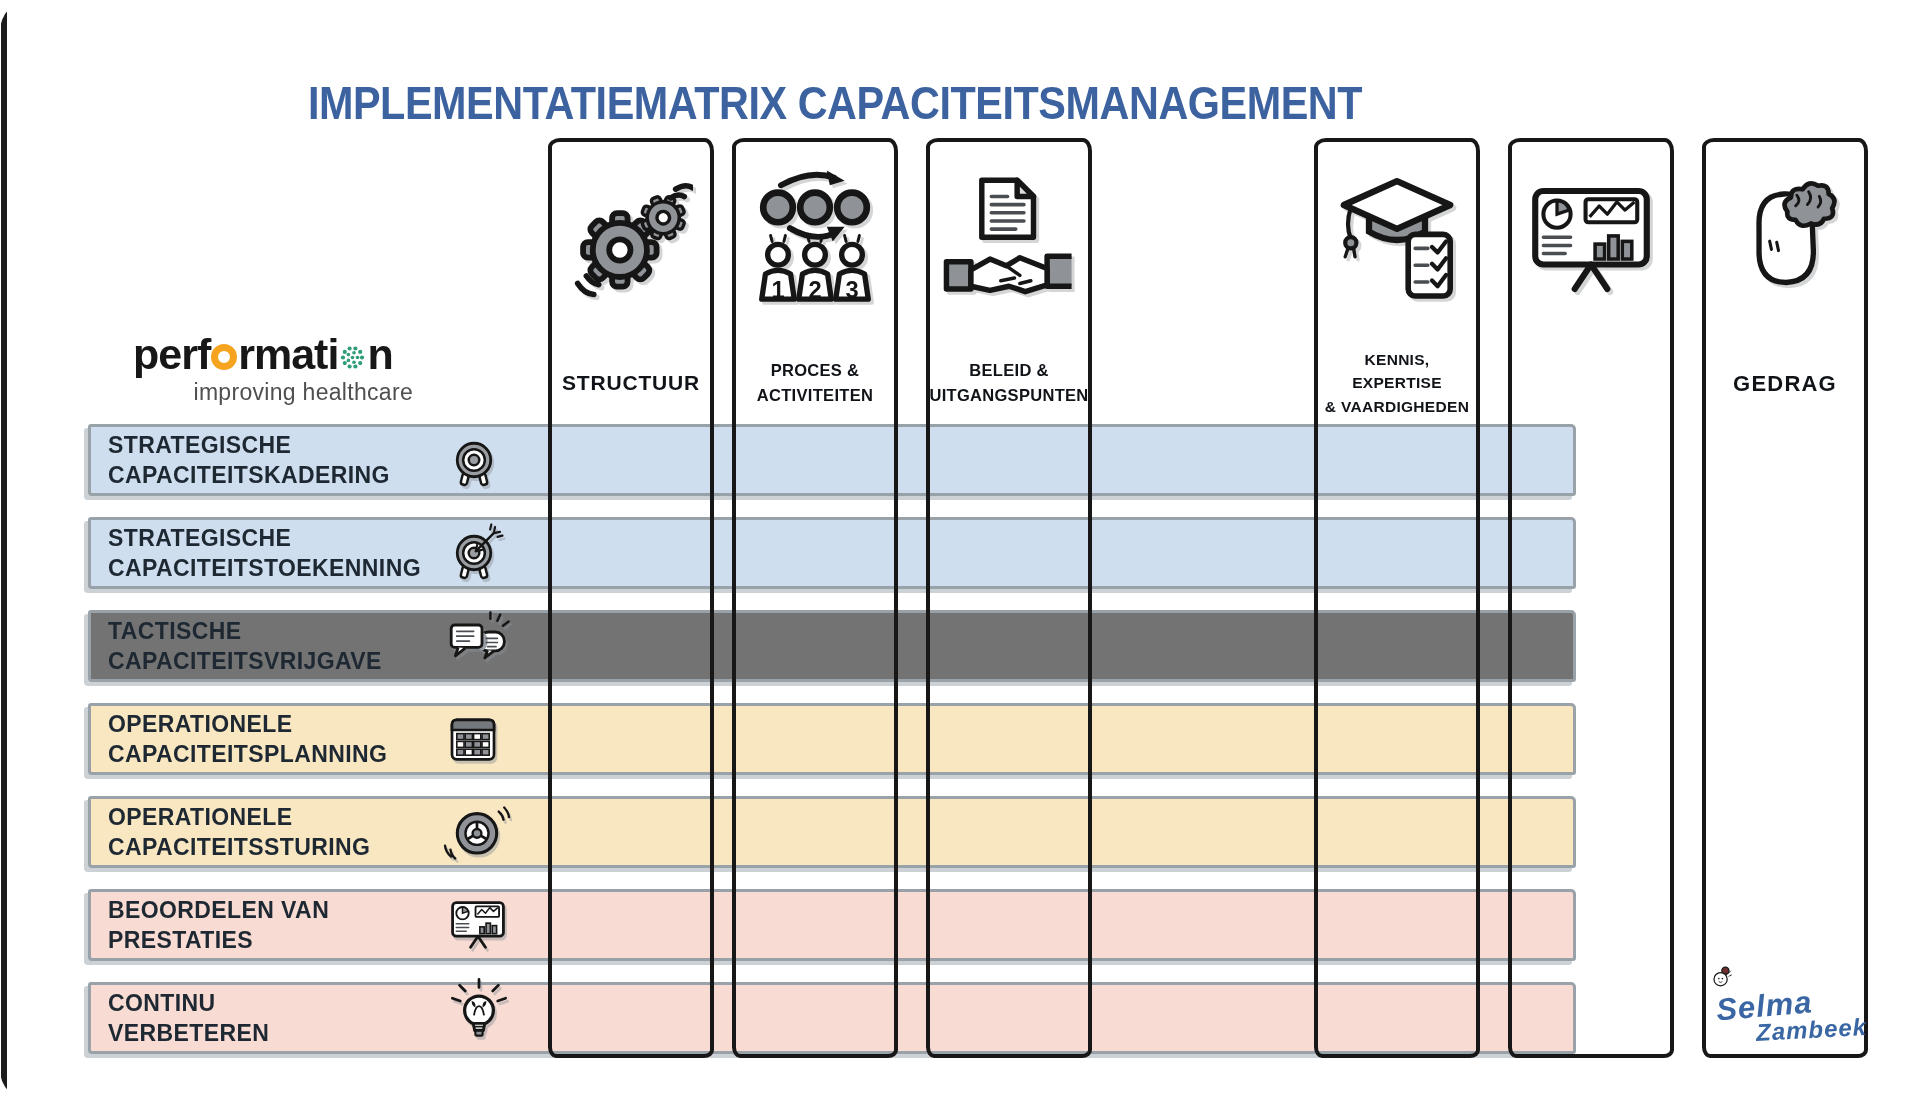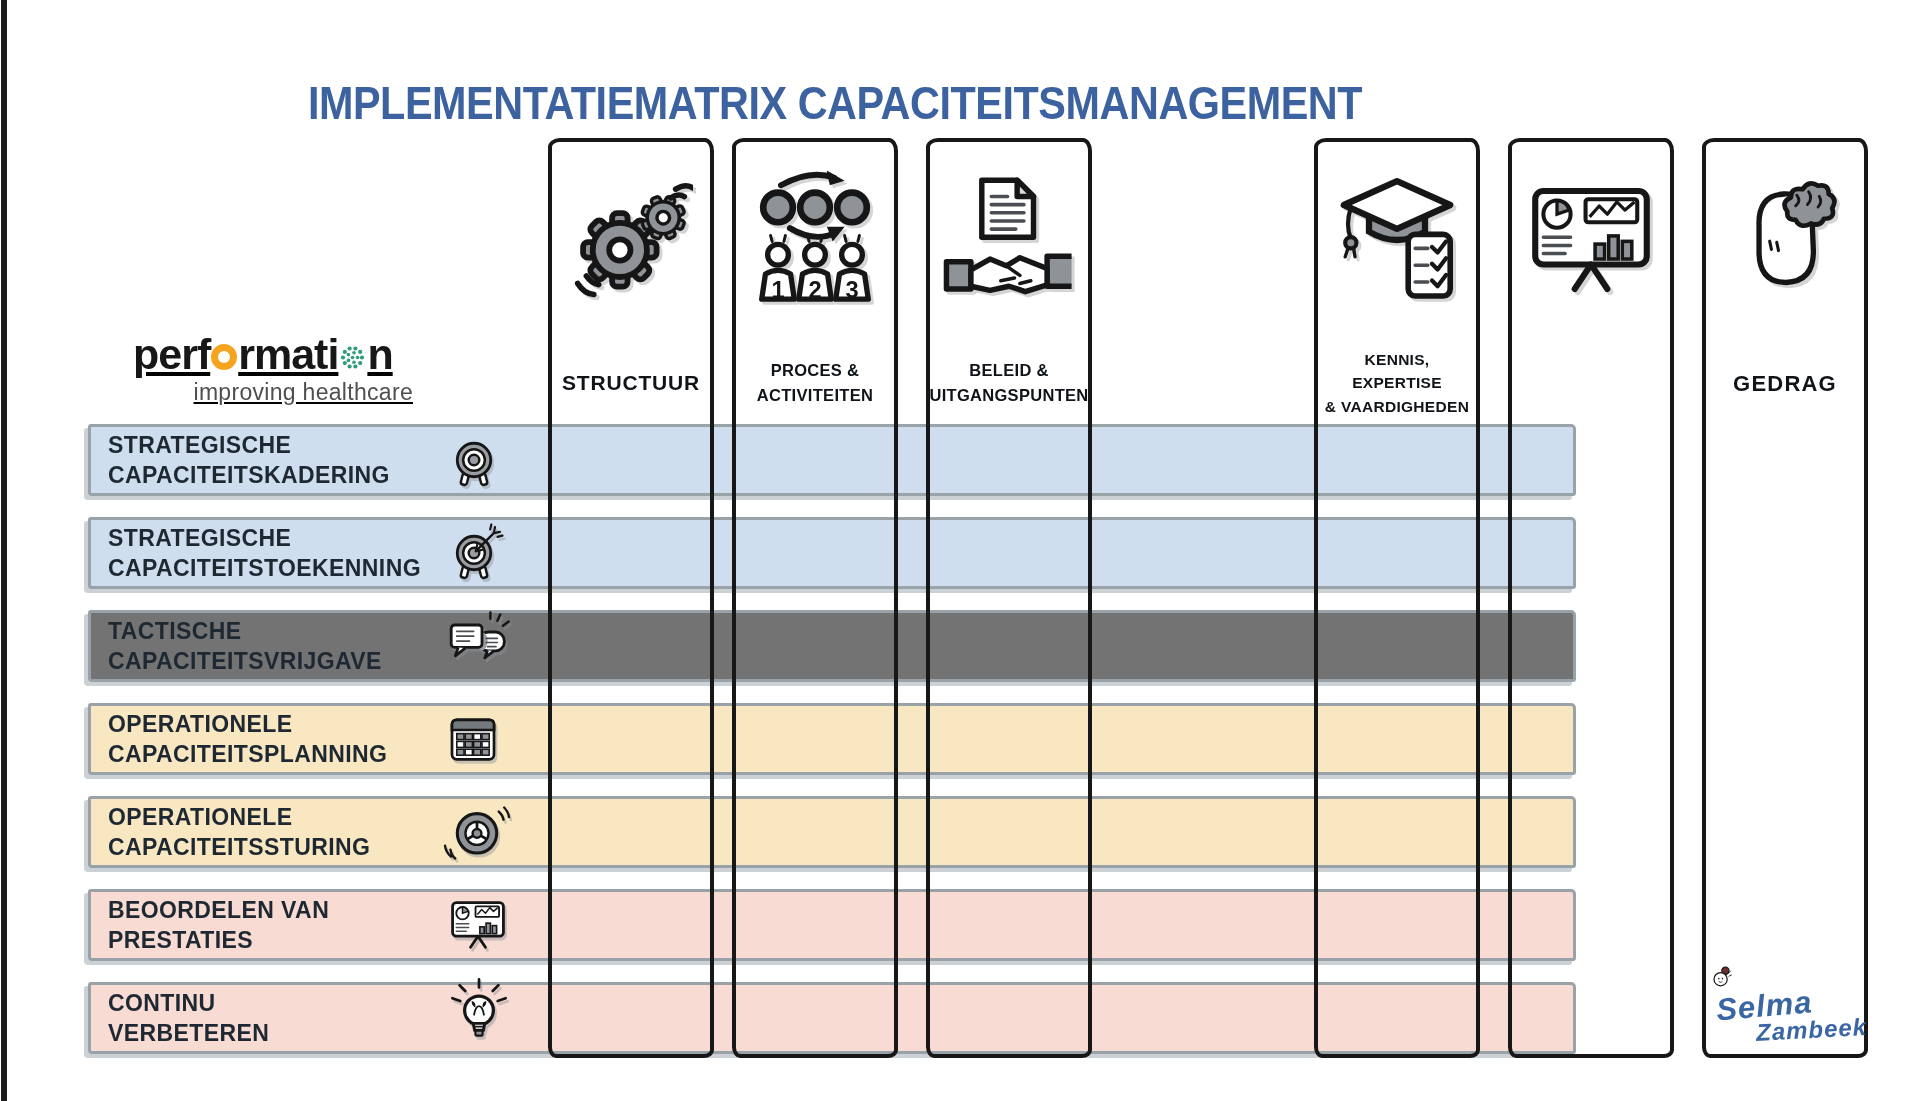--- a/index.html
+++ b/index.html
@@ -1,31 +1,32 @@
 <!DOCTYPE html>
 <html><head>
 <meta charset="utf-8">
 <style>
   html,body{margin:0;padding:0;background:#ffffff;}
   #stage{
     position:relative;width:1920px;height:1101px;background:#ffffff;overflow:hidden;
     font-family:"Liberation Sans",sans-serif;
+    border-radius:31px;
   }
   
   .page-edge{position:absolute;left:1px;top:0;width:6px;height:1101px;background:#1c1c1c;}
 
   
   .page-title{
     position:absolute;left:835px;top:44px;transform:translateX(-50%) scaleX(.88);
     transform-origin:center top;white-space:nowrap;
     font-size:47px;font-weight:bold;letter-spacing:-.5px;color:#3c62a0;
   }
 
   
-  .logo{position:absolute;left:133px;top:330px;width:280px;text-decoration:underline;}
+  .logo{position:absolute;left:133px;top:330px;width:280px;}
   .logo .brand{font-size:43px;font-weight:bold;color:#171717;letter-spacing:-1px;white-space:nowrap;}
   .logo .o-orange{display:inline-block;width:12px;height:12px;border:7px solid #f6a41f;border-radius:50%;position:relative;top:1px;margin:0 1px;}
   .logo .o-dots{position:relative;top:2px;margin:0 1px;}
   .logo .tagline{margin-top:0;font-size:23px;color:#4f4f4f;text-align:right;letter-spacing:.3px;}
 
   
   .row-band{
     position:absolute;left:88px;width:1488px;height:72px;box-sizing:border-box;
     border:3px solid #99a1a9;border-radius:3px 5px 3px 4px;
     box-shadow:-4px 4px 0 #ccd1d5;z-index:1;

